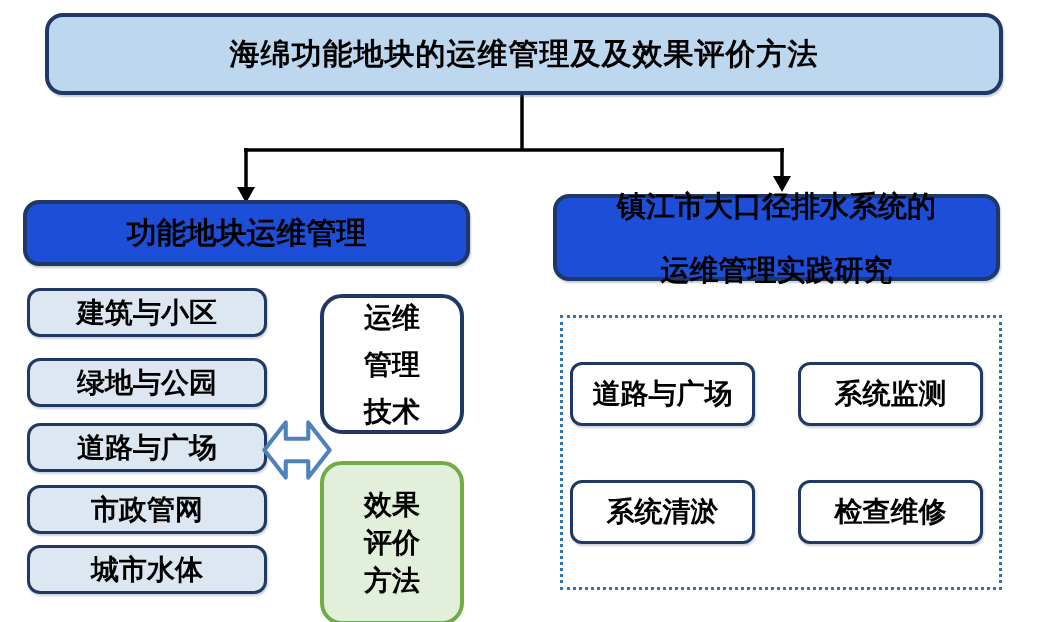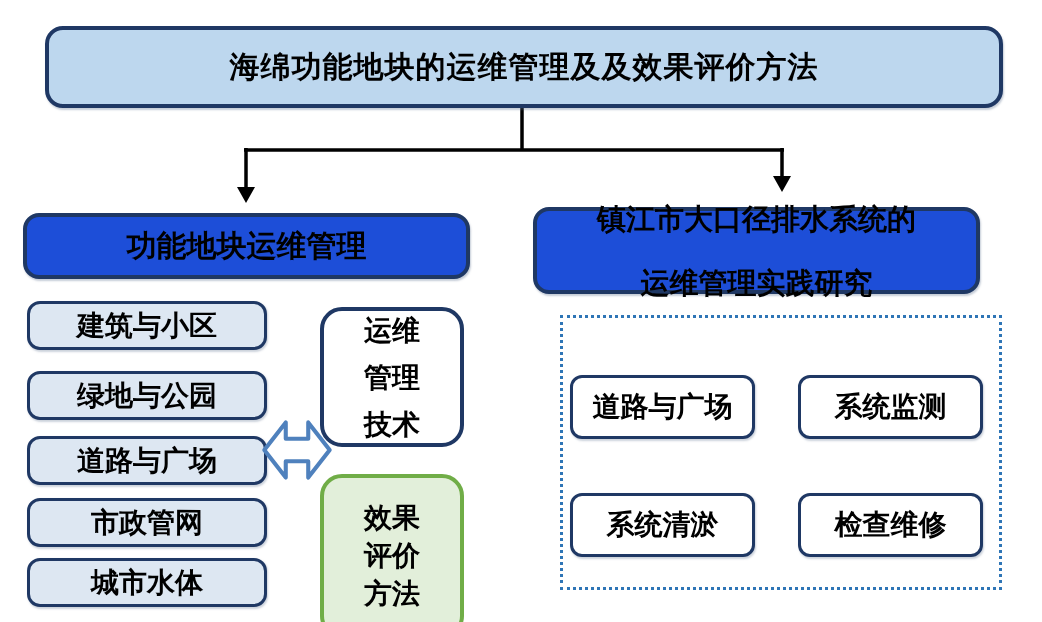--- a/index.html
+++ b/index.html
@@ -2,40 +2,40 @@
 <html><head>
 <meta charset="utf-8">
 <style>
   html,body{margin:0;padding:0;background:#fff;}
   .canvas{
     position:relative;width:1042px;height:622px;background:#fff;overflow:hidden;
     font-family:"Liberation Sans","DejaVu Sans",sans-serif;
     font-weight:bold;color:#000;
   }
   .abs{position:absolute;box-sizing:border-box;}
-  .center{display:flex;align-items:center;justify-content:center;text-align:center;margin-top:13px;}
+  .center{display:flex;align-items:center;justify-content:center;text-align:center;}
 
   
   .top-box{
     left:45px;top:13px;width:958px;height:82px;
     background:#bdd7ee;border:4px solid #1f3864;border-radius:18px;
     font-size:30px;letter-spacing:1px;
     box-shadow:1px 2px 2px rgba(90,110,140,.35);
   }
 
   
   .connectors{position:absolute;left:0;top:0;width:1042px;height:622px;pointer-events:none;}
 
   
   .heading-box{
     background:#1d4ed8;border:4px solid #1f3864;border-radius:16px;
     box-shadow:1px 2px 2px rgba(90,110,140,.35);
   }
   .left-heading{left:23px;top:200px;width:447px;height:66px;font-size:30px;}
-  .right-heading{left:533px;top:194px;width:447px;height:87px;font-size:29px;line-height:36px;flex-direction:column;gap:28px;}
+  .right-heading{left:553px;top:194px;width:447px;height:87px;font-size:29px;line-height:36px;flex-direction:column;gap:28px;}
 
   
   .list-item{
     left:27px;width:240px;height:49px;
     background:#dde7f2;border:3.5px solid #1f3864;border-radius:13px;
     font-size:28px;box-shadow:1px 1.5px 2px rgba(90,110,140,.3);
   }
 
   
   .tech-box{

